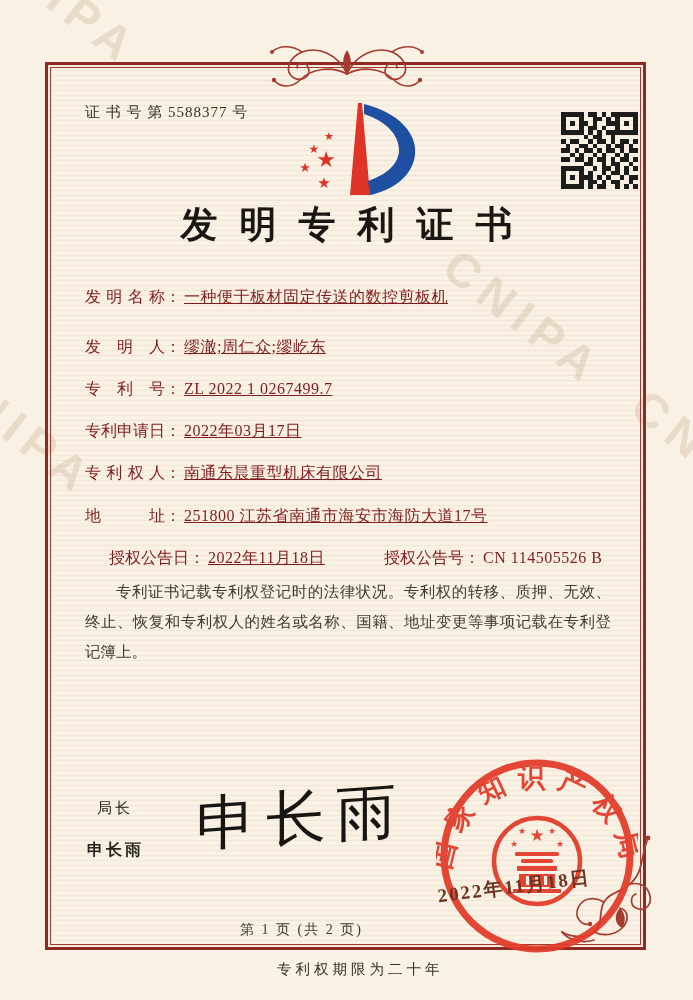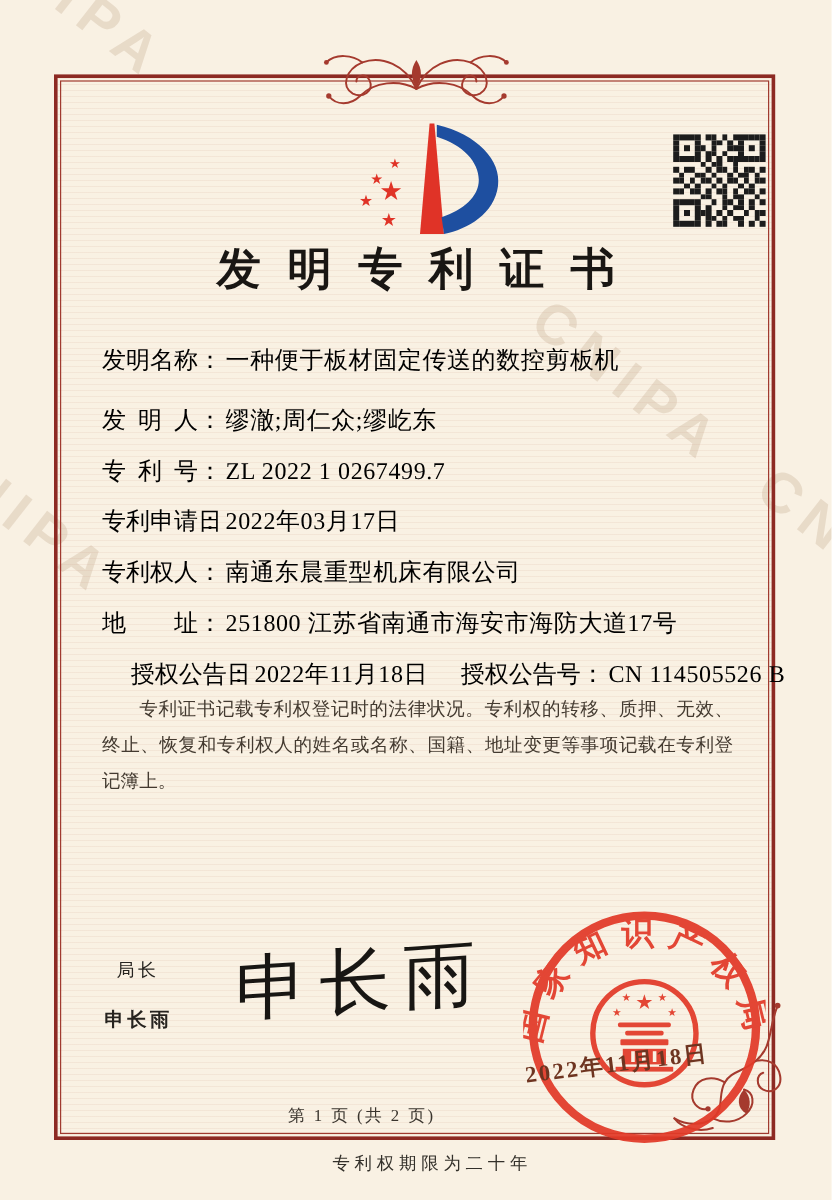--- a/index.html
+++ b/index.html
@@ -27,21 +27,21 @@
   .qr{
     position:absolute; left:561px; top:112px;
     display:grid; grid-template-columns:repeat(17,4.5px); grid-auto-rows:4.5px;
   }
   .qm{width:4.5px;height:4.5px;} .qm.on{background:#1c1c1c;}
   .doc-title{
     position:absolute; left:0; top:200px; width:100%;
     text-align:center; font-size:37px; font-weight:bold; color:#191613;
     letter-spacing:22px; text-indent:22px; white-space:nowrap;
   }
-  .frow{position:absolute; left:85px; font-size:20px; color:#000000; white-space:nowrap;}
+  .frow{position:absolute; left:85px; font-size:16px; color:#7f1d1d; white-space:nowrap;text-decoration:underline;}
   .flabel{
     display:inline-block; width:80px; text-align:justify; text-align-last:justify;
     vertical-align:top;
   }
   .fcolon{display:inline-block; margin-right:3px;}
   .fvalue{letter-spacing:.5px;}
   .grant-no{position:absolute; left:275px; top:0;}
   .paras{position:absolute; left:85px; top:577px; width:526px;}
   .paras p{
     margin:0; font-size:15.5px; line-height:1.92; text-indent:2em;
@@ -102,20 +102,21 @@
       <path d="M42,100 C50,104 62,104 70,96 C78,88 76,78 68,76"></path>
       <path d="M10,100 C16,108 30,112 42,108"></path>
     </g>
     <g fill="#a53a2e">
       <circle cx="96" cy="6" r="2.4"></circle>
         <circle cx="38" cy="92" r="2.2"></circle>
       <path d="M68,76 C74,82 74,90 70,96 C62,92 62,82 68,76 Z"></path>
     </g>
   </svg>
 
+  <div class="cert-number">证 书 号 第 5588377 号</div>
 
   <svg class="logo" width="146" height="98" viewBox="0 0 146 98">
     <path d="M76,3 L80,3 L88,95 L68,95 Z" fill="#e03327"></path>
     <path d="M82,4 C116,12 136,34 133,55 C130,78 108,91 88,95 L86,81 C104,75 117,64 117,50 C117,35 104,21 82,14 Z" fill="#1e4fa0"></path>
     <g fill="#e03327" font-family="'DejaVu Sans', sans-serif" text-anchor="middle">
       <text x="47" y="40" font-size="11">★</text>
       <text x="32" y="53" font-size="12">★</text>
       <text x="23" y="72" font-size="13">★</text>
       <text x="42" y="88" font-size="15">★</text>
       <text x="44" y="67" font-size="22">★</text>

